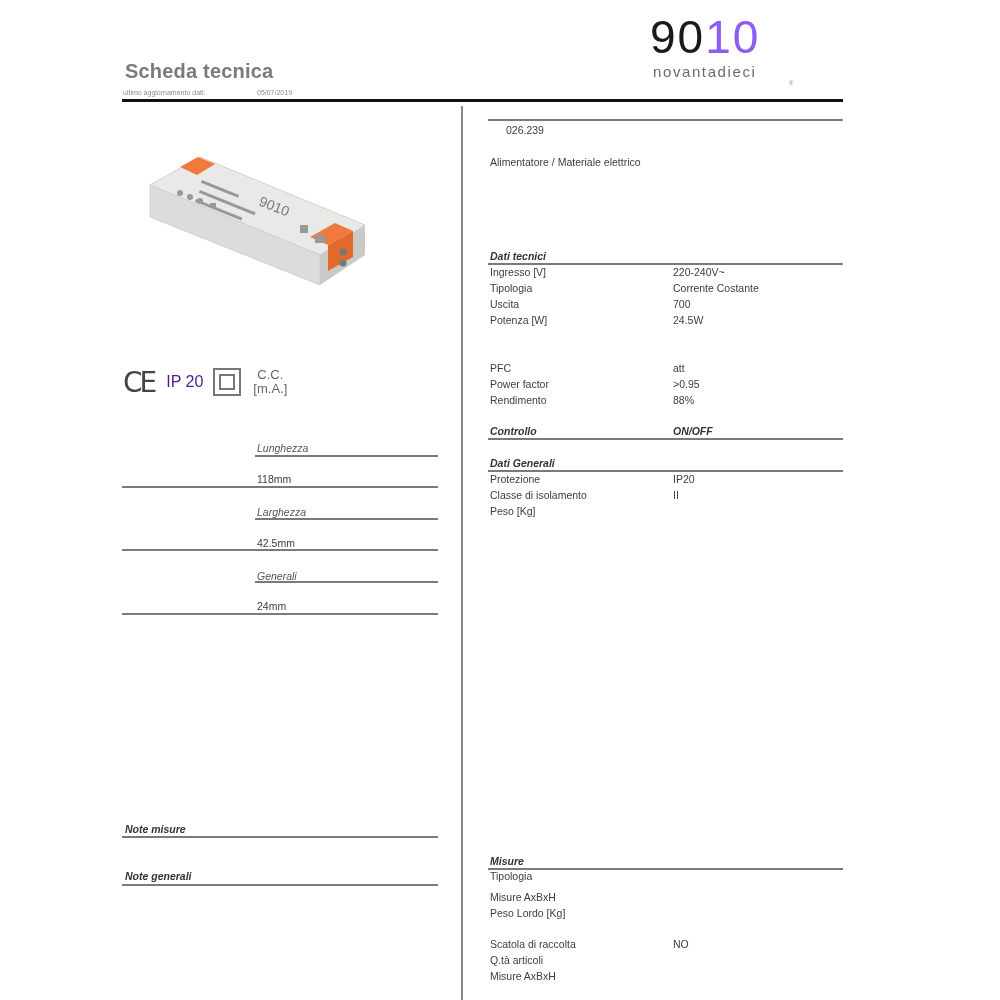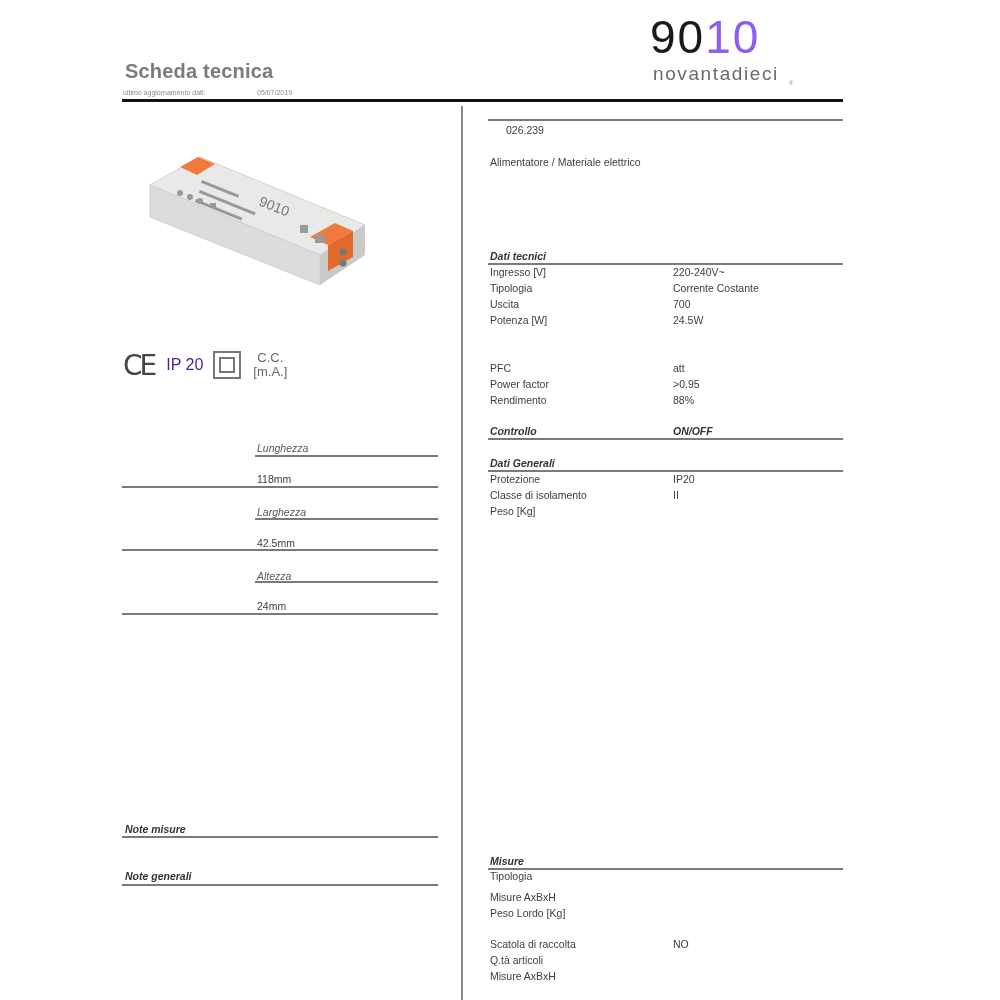--- a/index.html
+++ b/index.html
@@ -6,29 +6,29 @@
   body { width: 1000px; height: 1000px; position: relative; overflow: hidden;
          font-family: "Liberation Sans", sans-serif; color: #3a3a3a; }
   .abs { position: absolute; }
   .title { left: 125px; top: 60px; font-size: 20px; font-weight: bold; color: #7a7a7a; letter-spacing: 0.2px; }
   .updated-label { left: 123px; top: 89px; font-size: 7px; color: #8a8a8a; }
   .updated-date { left: 257px; top: 89px; font-size: 7px; color: #8a8a8a; }
   .header-rule { left: 122px; top: 99px; width: 721px; height: 3px; background: #111; }
   .logo-num { left: 650px; top: 12px; font-size: 46px; line-height: 50px; letter-spacing: 2px; font-weight: 300; }
   .logo-num .dark { color: #1a1a1a; }
   .logo-num .light { color: #8b5cf6; }
-  .logo-word { left: 653px; top: 63px; font-size: 19px; color: #6a6a6a; letter-spacing: 1.6px; }
+  .logo-word { left: 653px; top: 63px; font-size: 15px; color: #6a6a6a; letter-spacing: 1.6px; }
   .logo-reg { left: 789px; top: 80px; font-size: 6px; color: #888; }
   .vdivider { left: 461px; top: 106px; width: 2px; height: 894px; background: #8a8a8a; }
   .rule { height: 2px; background: #7a7a7a; }
   .text { font-size: 10.5px; color: #3d3d3d; white-space: nowrap; }
   .head { font-size: 10.5px; font-style: italic; font-weight: bold; color: #333; white-space: nowrap; }
   .ital { font-size: 10.5px; font-style: italic; color: #555; white-space: nowrap; }
   .product { left: 140px; top: 145px; width: 240px; height: 140px; }
-  .certs { left: 123px; top: 345px; height: 40px; display: flex; align-items: center; justify-content: space-between; }
+  .certs { left: 123px; top: 362px; height: 40px; display: flex; align-items: center; justify-content: space-between; }
   .ce { font-size: 28px; color: #444; letter-spacing: -3px; font-family: "DejaVu Sans", sans-serif; }
   .ip { font-size: 16px; color: #4c1d95; margin-left: 12px; }
   .class2 { width: 28px; height: 28px; border: 2px solid #777; margin-left: 10px; display: flex; align-items: center; justify-content: center; box-sizing: border-box; }
   .class2 .inner { width: 16px; height: 16px; border: 2px solid #777; box-sizing: border-box; }
   .cc { margin-left: 12px; font-size: 13px; color: #666; line-height: 14px; }
 </style>
 </head>
 <body>
 
 <div class="abs title">Scheda tecnica</div>
@@ -87,21 +87,21 @@
 <div class="abs ital" style="left:257px; top:442px;">Lunghezza</div>
 <div class="abs rule" style="left:255px; top:455px; width:183px;"></div>
 <div class="abs text" style="left:257px; top:473px;">118mm</div>
 <div class="abs rule" style="left:122px; top:486px; width:316px;"></div>
 
 <div class="abs ital" style="left:257px; top:506px;">Larghezza</div>
 <div class="abs rule" style="left:255px; top:518px; width:183px;"></div>
 <div class="abs text" style="left:257px; top:537px;">42.5mm</div>
 <div class="abs rule" style="left:122px; top:549px; width:316px;"></div>
 
-<div class="abs ital" style="left:257px; top:570px;">Altezza</div>
+<div class="abs ital" style="left:257px; top:570px;">Generali</div>
 <div class="abs rule" style="left:255px; top:581px; width:183px;"></div>
 <div class="abs text" style="left:257px; top:600px;">24mm</div>
 <div class="abs rule" style="left:122px; top:613px; width:316px;"></div>
 
 <div class="abs head" style="left:125px; top:823px;">Note misure</div>
 <div class="abs rule" style="left:122px; top:836px; width:316px;"></div>
 <div class="abs head" style="left:125px; top:870px;">Note generali</div>
 <div class="abs rule" style="left:122px; top:884px; width:316px;"></div>
 
 <div class="abs rule" style="left:488px; top:119px; width:355px;"></div>

